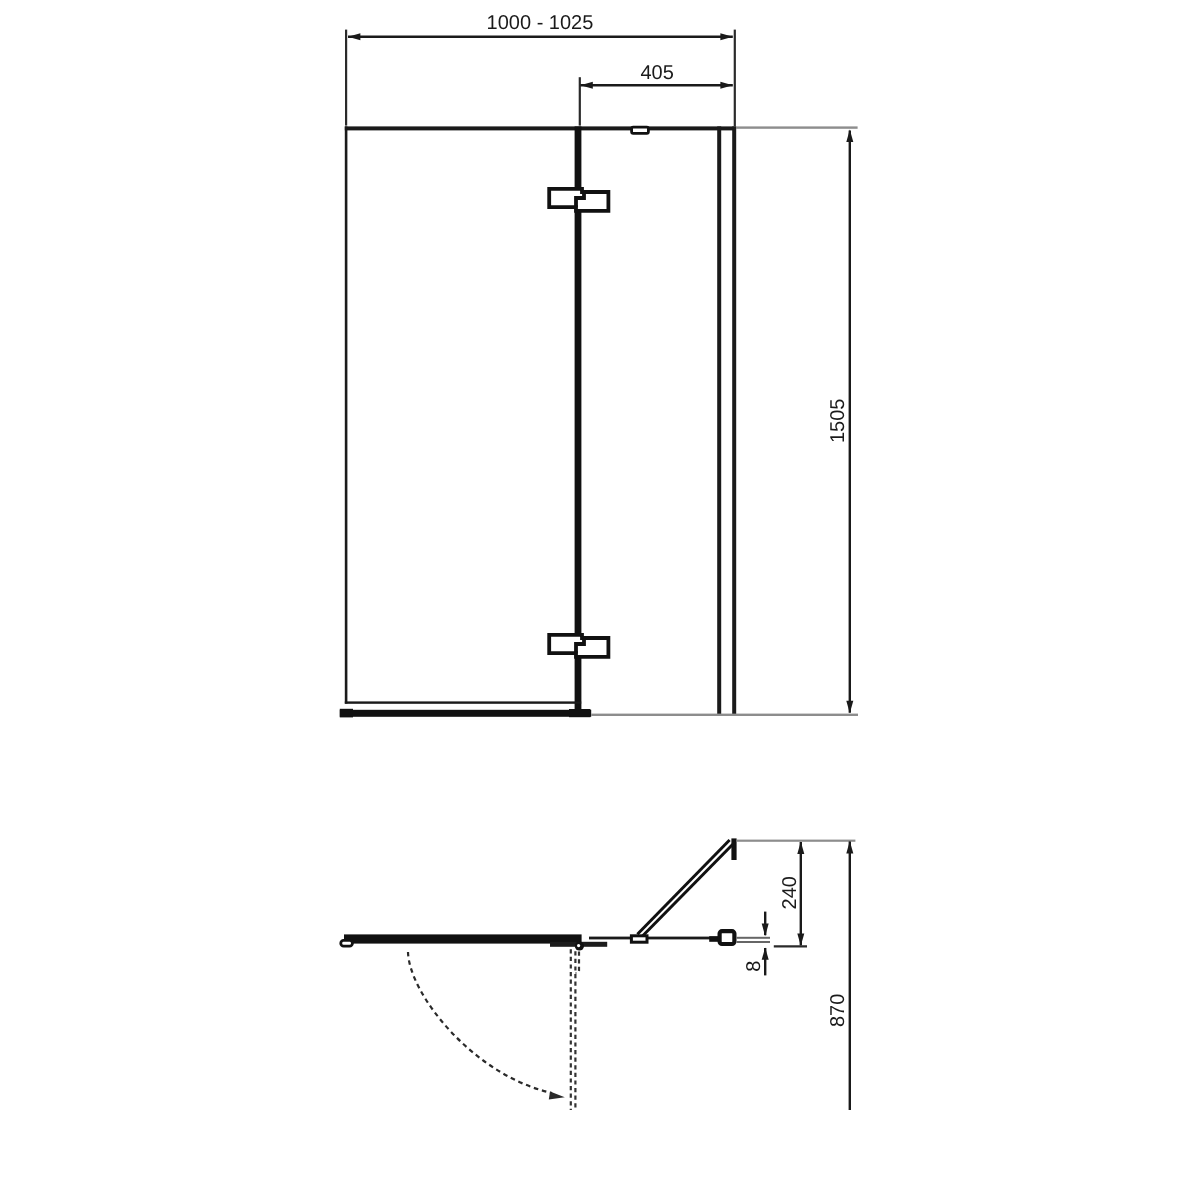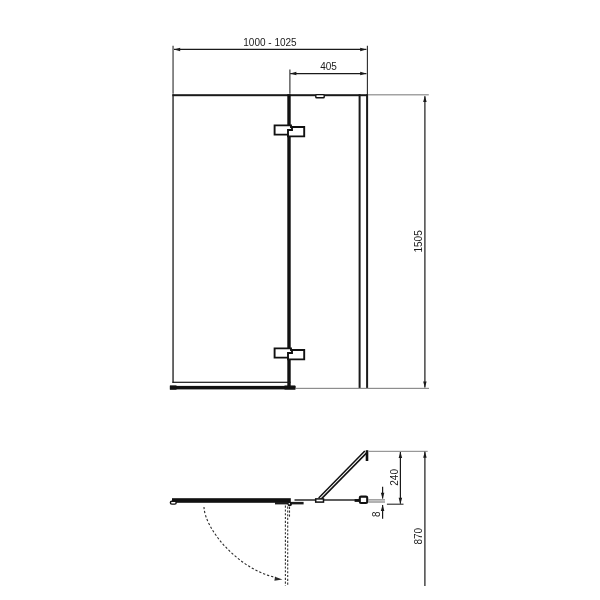--- a/index.html
+++ b/index.html
@@ -1,16 +1,16 @@
 <!DOCTYPE html>
 <html><head>
 <meta charset="utf-8">
 <style>
   html,body{margin:0;padding:0;background:#ffffff;}
-  .page{width:600px;height:555px;background:#14b8a6;position:relative;margin-top:31px;}
+  .page{width:600px;height:555px;background:#14b8a6;position:relative;}
   text{font-family:"Liberation Sans",sans-serif;font-size:10px;fill:#1a1a1a;}
   svg{filter:grayscale(1);}
 </style>
 </head>
 <body>
 <div class="page">
 <svg width="600" height="600" viewBox="0 0 600 600">
   <rect x="0" y="0" width="600" height="600" fill="#ffffff"></rect>
 
   <rect x="172.4" y="63.2" width="195.6" height="2.0" fill="#1a1a1a"></rect>

